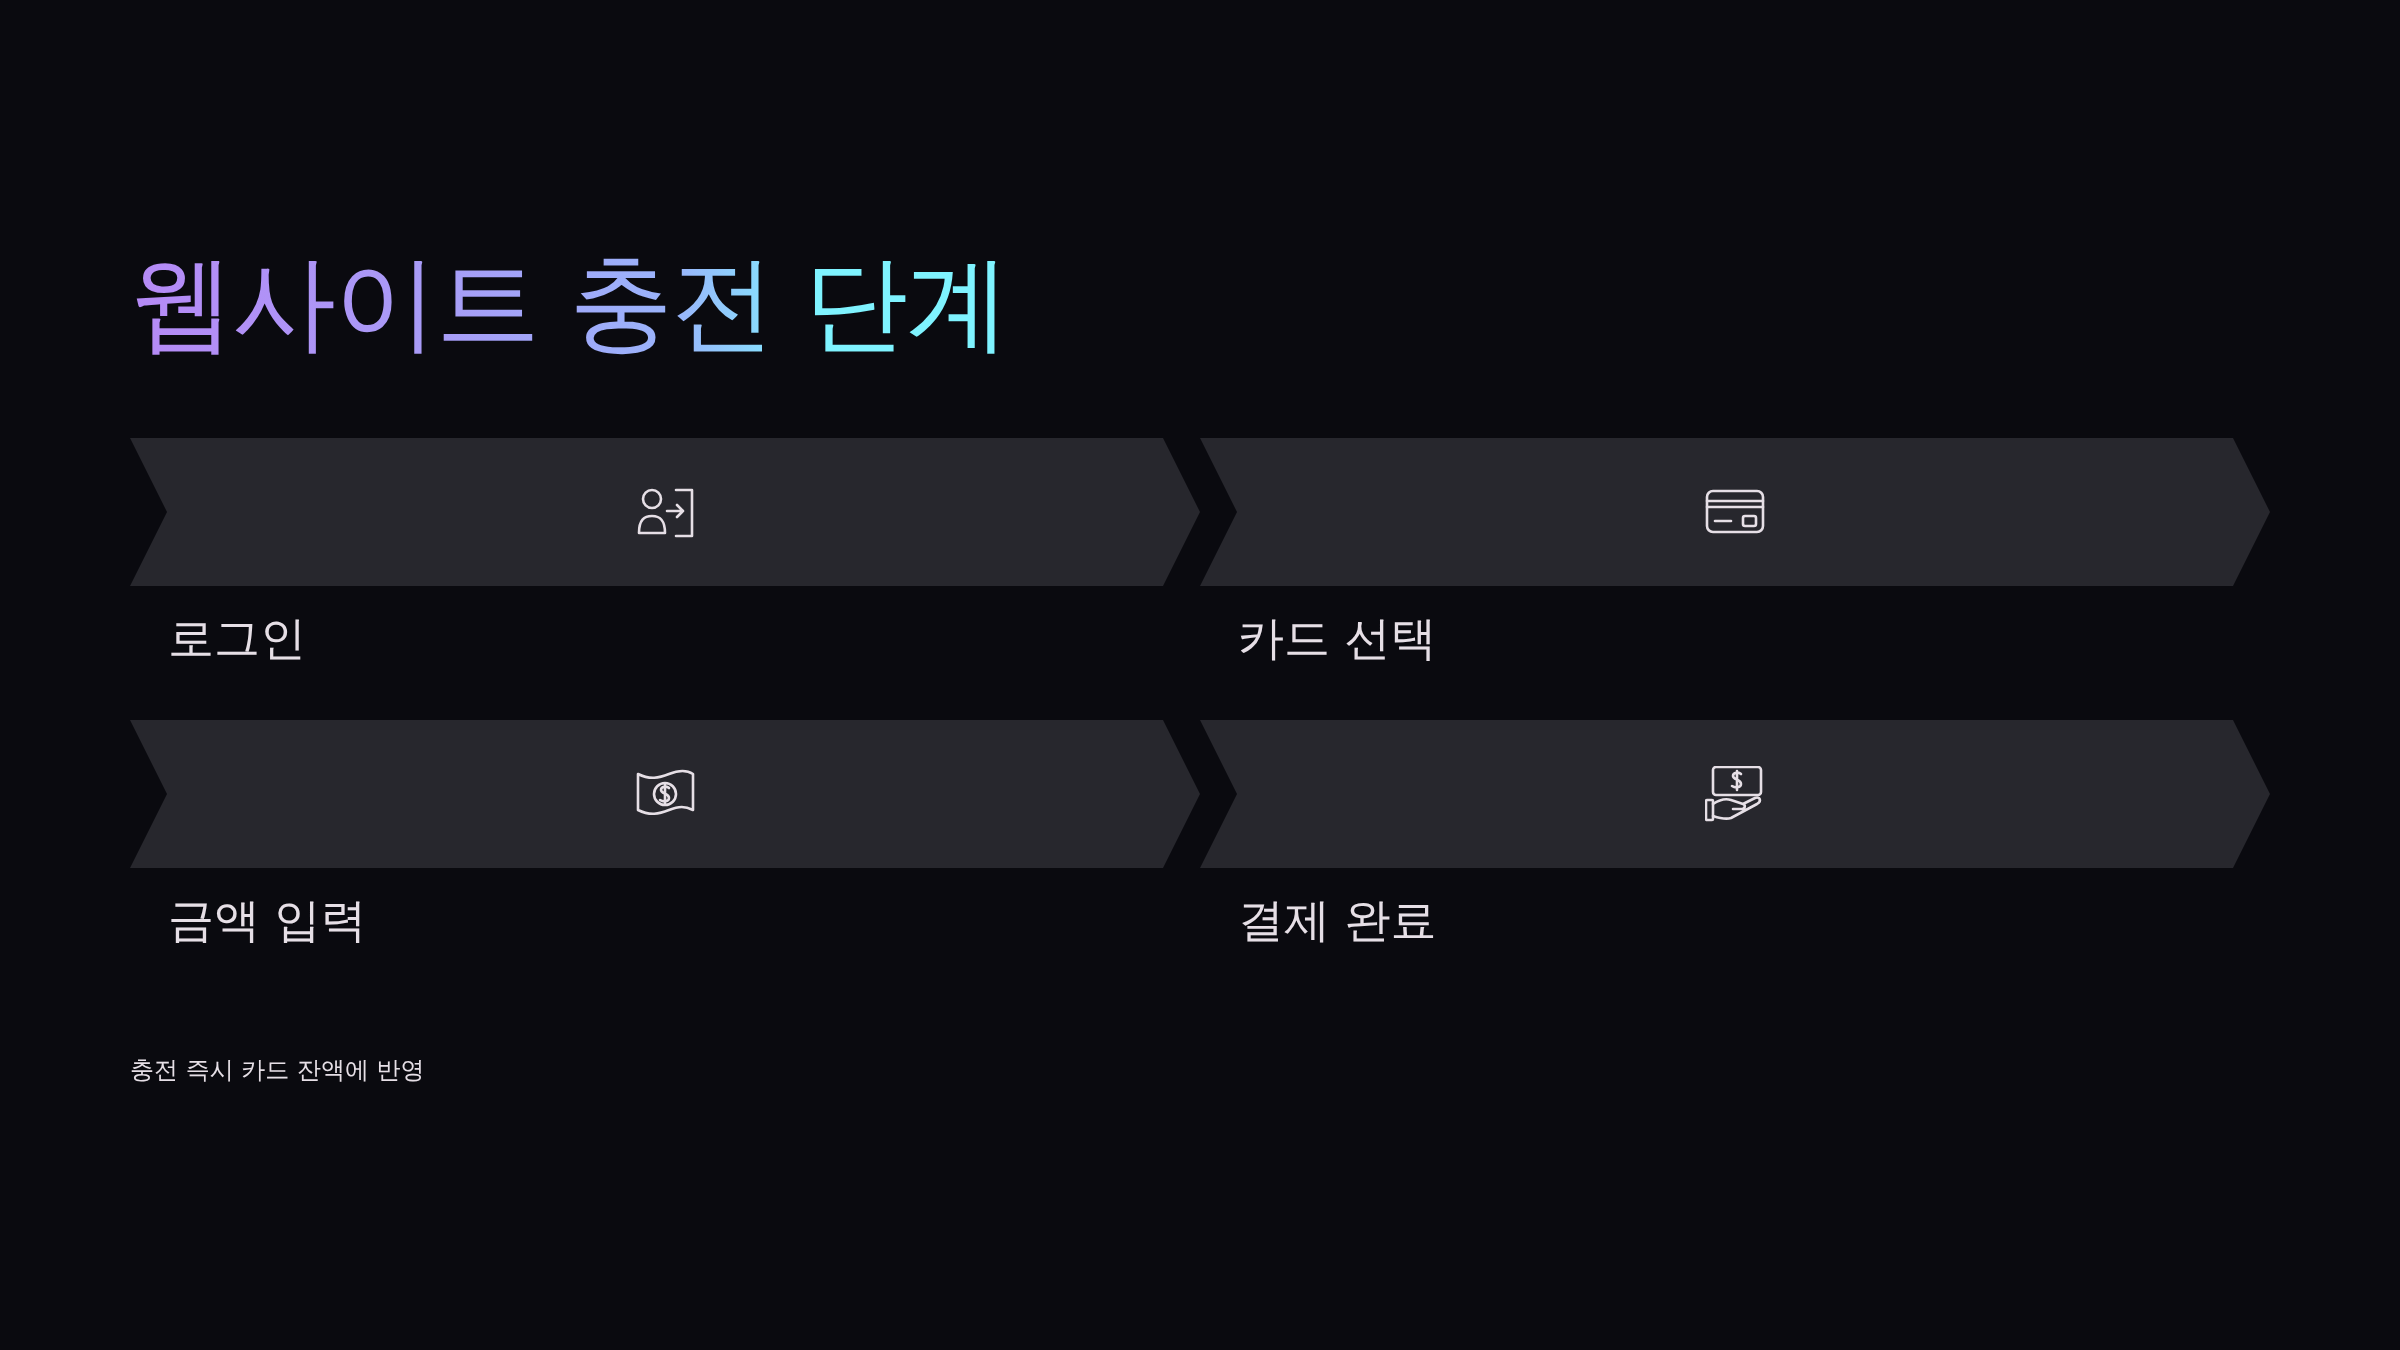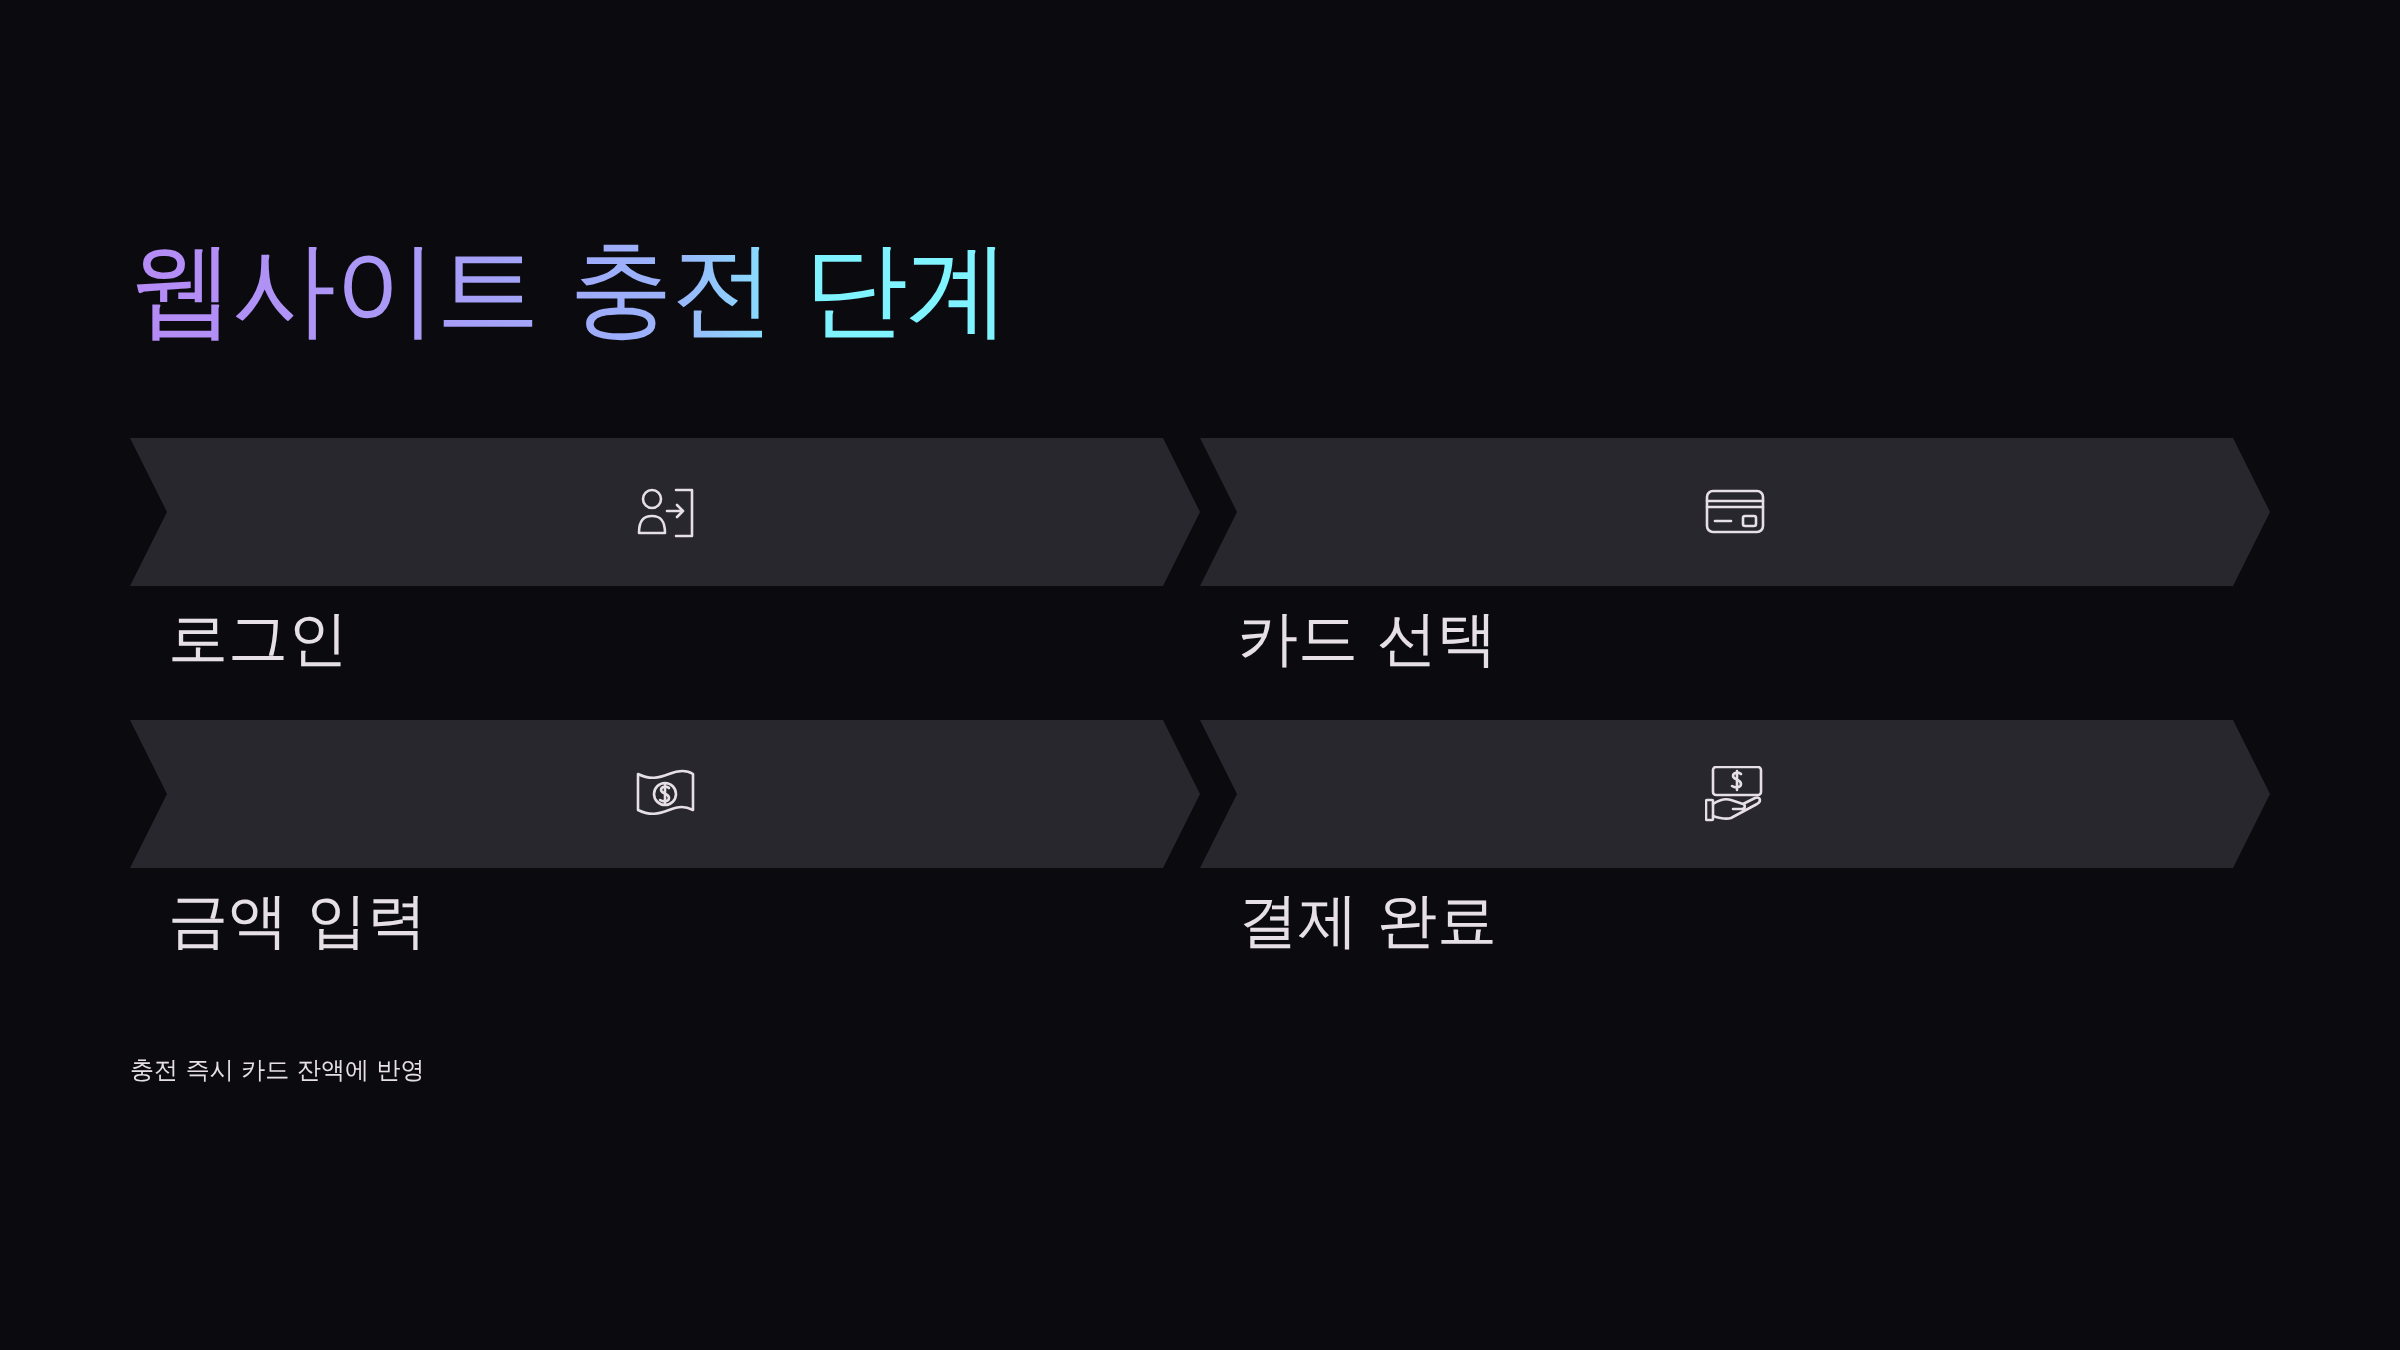--- a/index.html
+++ b/index.html
@@ -4,21 +4,21 @@
 <style>
   html, body { margin: 0; padding: 0; }
   body {
     width: 2400px; height: 1350px;
     background: #0a0a0f;
     position: relative; overflow: hidden;
     font-family: "DejaVu Sans", "Liberation Sans", sans-serif;
     color: #e6dfe6;
   }
   .title {
-    position: absolute; left: 130px; top: 224px;
+    position: absolute; left: 130px; top: 238px;
     font-size: 104px; font-weight: 400; line-height: 130px;
     letter-spacing: -2px;
     background: linear-gradient(90deg, #b68af6 0%, #a89cf7 35%, #9ab4fb 62%, #7ff3ff 78%, #7ff3ff 100%);
     -webkit-background-clip: text; background-clip: text;
     color: transparent; white-space: nowrap; text-align: right;
   }
   .step { position: absolute; width: 1070px; }
   .chevron {
     position: absolute; left: 0; top: 0;
     width: 1070px; height: 148px;
@@ -26,21 +26,21 @@
     clip-path: polygon(0 0, 1033px 0, 1070px 74px, 1033px 148px, 0 148px, 37px 74px);
   }
   .icon {
     position: absolute; top: 46px; left: 505px;
     width: 60px; height: 56px;
     display: flex; align-items: center; justify-content: center;
   }
   .icon svg { width: 60px; height: 56px; }
   .label {
     position: absolute; left: 38px; top: 172px;
-    font-size: 60px; line-height: 56px; color: #e6dfe6; white-space: nowrap;
+    font-size: 46px; line-height: 56px; color: #e6dfe6; white-space: nowrap;
   }
   .footer {
     position: absolute; left: 130px; top: 1045px;
     font-size: 24px; line-height: 50px; color: #e6dfe6; white-space: nowrap;
   }
 </style>
 </head>
 <body>
 
 <div class="title">웹사이트 충전 단계</div>

